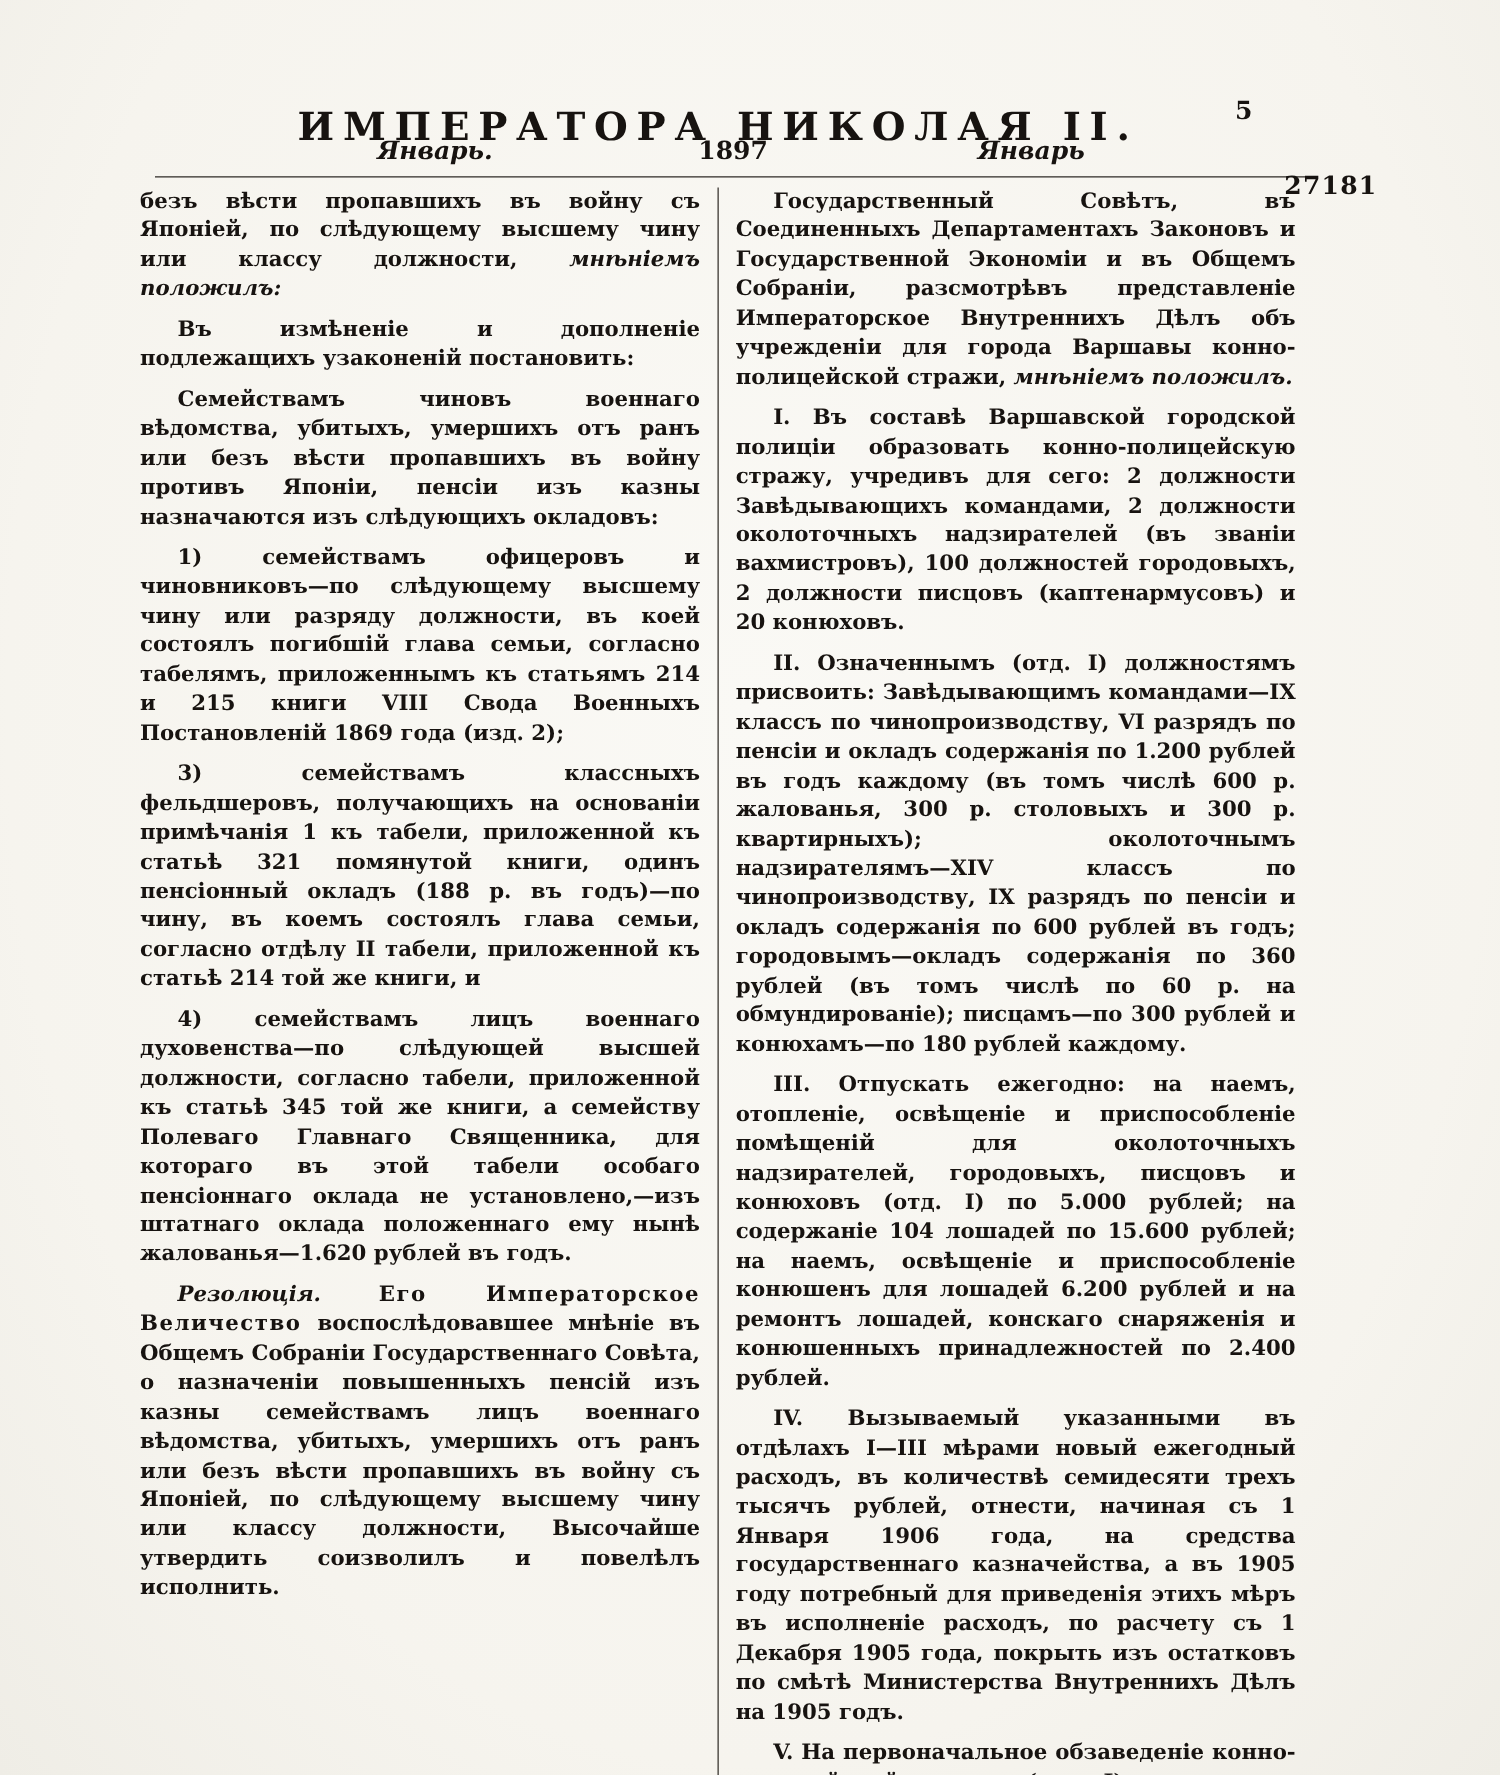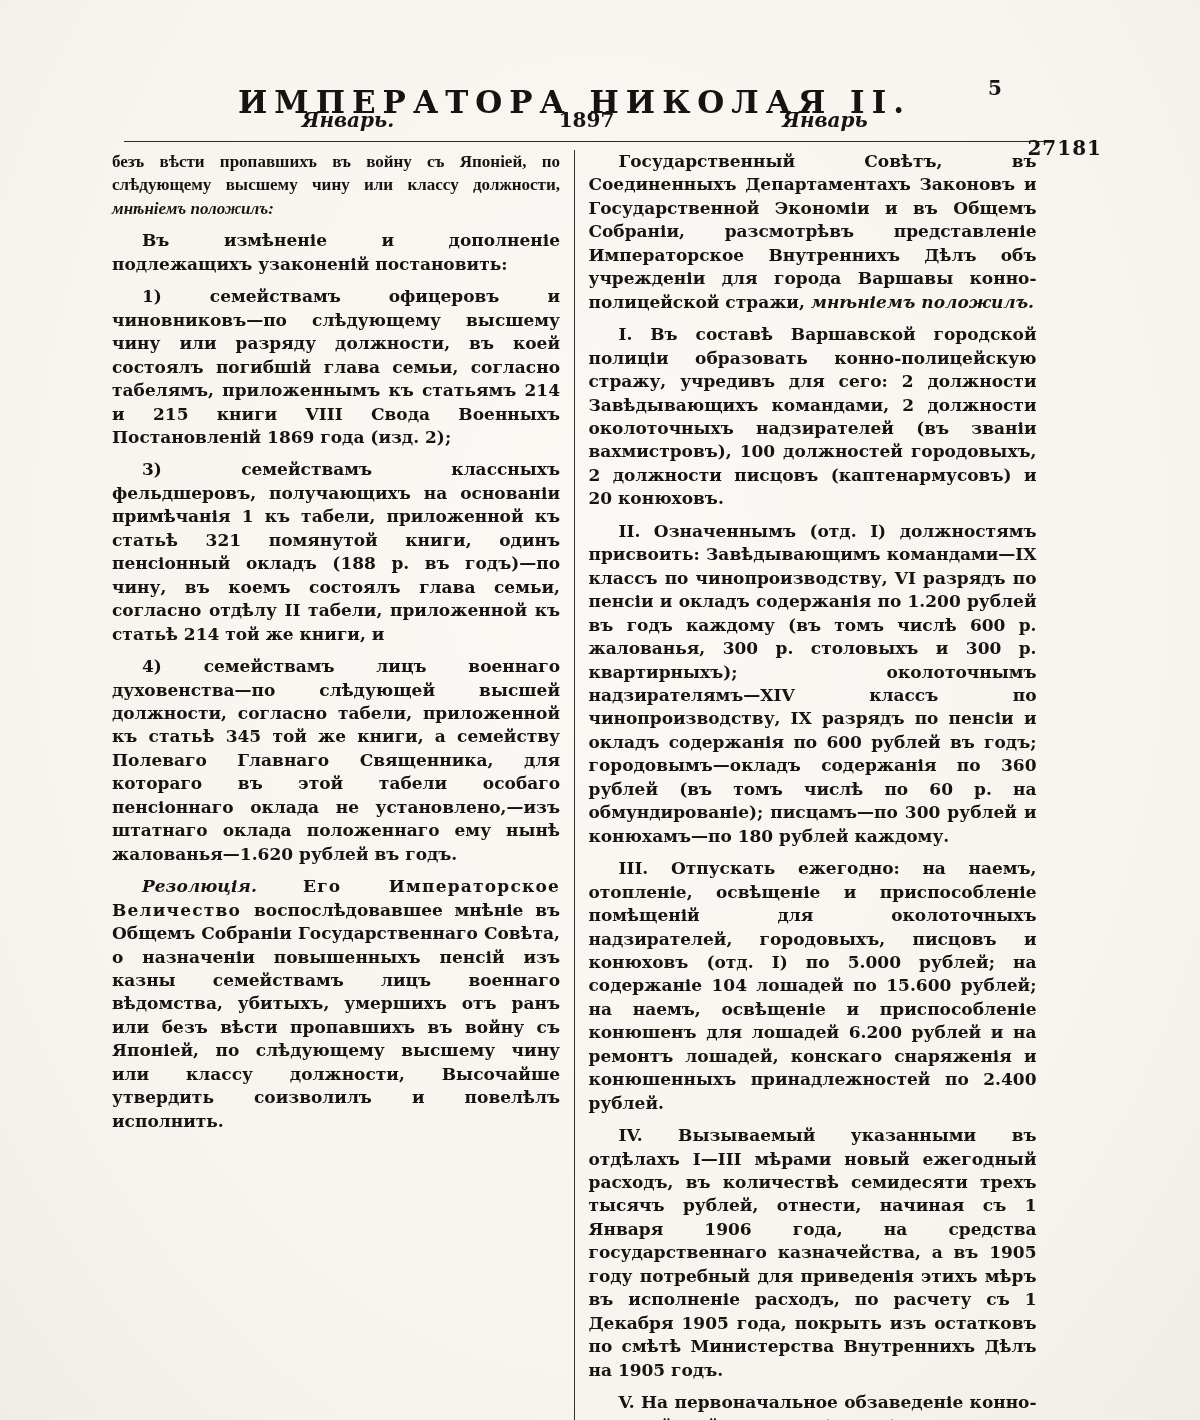--- a/index.html
+++ b/index.html
@@ -61,21 +61,21 @@
     font-weight: 600;
     text-align: justify;
     hyphens: auto;
   }
   .divider {
     width: 1.5px;
     background: #35312b;
     margin: 0 13.5px;
   }
   .para { margin-bottom: 9px; text-indent: 30px; }
-  .para.no-indent { text-indent: 0; font-family: Liberation Serif, serif; }
+  .para.no-indent { text-indent: 0; }
   .seg.italic { font-style: italic; }
   .seg.spaced { letter-spacing: 1.2px; }
 </style>
 </head>
 <body>
 
 <div class="page">
 
   <div class="title">ИМПЕРАТОРА НИКОЛАЯ II.</div>
 
@@ -86,20 +86,21 @@
     <span class="sub-mid">1897</span>
     <span class="sub-right">Январь</span>
   </div>
 
   <div class="margin-num">27181</div>
 
   <div class="columns">
     <div class="col">
         <p class="para no-indent"><span class="seg">безъ вѣсти пропавшихъ въ войну съ Японіей, по слѣдующему высшему чину или классу должности, </span><span class="seg italic">мнѣніемъ положилъ:</span></p>
         <p class="para"><span class="seg">Въ измѣненіе и дополненіе подлежащихъ узаконеній постановить:</span></p>
+        <p class="para"><span class="seg">Семействамъ чиновъ военнаго вѣдомства, убитыхъ, умершихъ отъ ранъ или безъ вѣсти пропавшихъ въ войну противъ Японіи, пенсіи изъ казны назначаются изъ слѣдующихъ окладовъ:</span></p>
         <p class="para"><span class="seg">1) семействамъ офицеровъ и чиновниковъ—по слѣдующему высшему чину или разряду должности, въ коей состоялъ погибшій глава семьи, согласно табелямъ, приложеннымъ къ статьямъ 214 и 215 книги VIII Свода Военныхъ Постановленій 1869 года (изд. 2);</span></p>
         <p class="para"><span class="seg">3) семействамъ классныхъ фельдшеровъ, получающихъ на основаніи примѣчанія 1 къ табели, приложенной къ статьѣ 321 помянутой книги, одинъ пенсіонный окладъ (188 р. въ годъ)—по чину, въ коемъ состоялъ глава семьи, согласно отдѣлу II табели, приложенной къ статьѣ 214 той же книги, и</span></p>
         <p class="para"><span class="seg">4) семействамъ лицъ военнаго духовенства—по слѣдующей высшей должности, согласно табели, приложенной къ статьѣ 345 той же книги, а семейству Полеваго Главнаго Священника, для котораго въ этой табели особаго пенсіоннаго оклада не установлено,—изъ штатнаго оклада положеннаго ему нынѣ жалованья—1.620 рублей въ годъ.</span></p>
         <p class="para"><span class="seg italic">Резолюція. </span><span class="seg spaced">Его Императорское Величество </span><span class="seg">воспослѣдовавшее мнѣніе въ Общемъ Собраніи Государственнаго Совѣта, о назначеніи повышенныхъ пенсій изъ казны семействамъ лицъ военнаго вѣдомства, убитыхъ, умершихъ отъ ранъ или безъ вѣсти пропавшихъ въ войну съ Японіей, по слѣдующему высшему чину или классу должности, Высочайше утвердить соизволилъ и повелѣлъ исполнить.</span></p>
       </div>
     <div class="divider"></div>
     <div class="col">
         <p class="para"><span class="seg">Государственный Совѣтъ, въ Соединенныхъ Департаментахъ Законовъ и Государственной Экономіи и въ Общемъ Собраніи, разсмотрѣвъ представленіе Императорское Внутреннихъ Дѣлъ объ учрежденіи для города Варшавы конно-полицейской стражи, </span><span class="seg italic">мнѣніемъ положилъ.</span></p>
         <p class="para"><span class="seg">I. Въ составѣ Варшавской городской полиціи образовать конно-полицейскую стражу, учредивъ для сего: 2 должности Завѣдывающихъ командами, 2 должности околоточныхъ надзирателей (въ званіи вахмистровъ), 100 должностей городовыхъ, 2 должности писцовъ (каптенармусовъ) и 20 конюховъ.</span></p>
         <p class="para"><span class="seg">II. Означеннымъ (отд. I) должностямъ присвоить: Завѣдывающимъ командами—IX классъ по чинопроизводству, VI разрядъ по пенсіи и окладъ содержанія по 1.200 рублей въ годъ каждому (въ томъ числѣ 600 р. жалованья, 300 р. столовыхъ и 300 р. квартирныхъ); околоточнымъ надзирателямъ—XIV классъ по чинопроизводству, IX разрядъ по пенсіи и окладъ содержанія по 600 рублей въ годъ; городовымъ—окладъ содержанія по 360 рублей (въ томъ числѣ по 60 р. на обмундированіе); писцамъ—по 300 рублей и конюхамъ—по 180 рублей каждому.</span></p>

